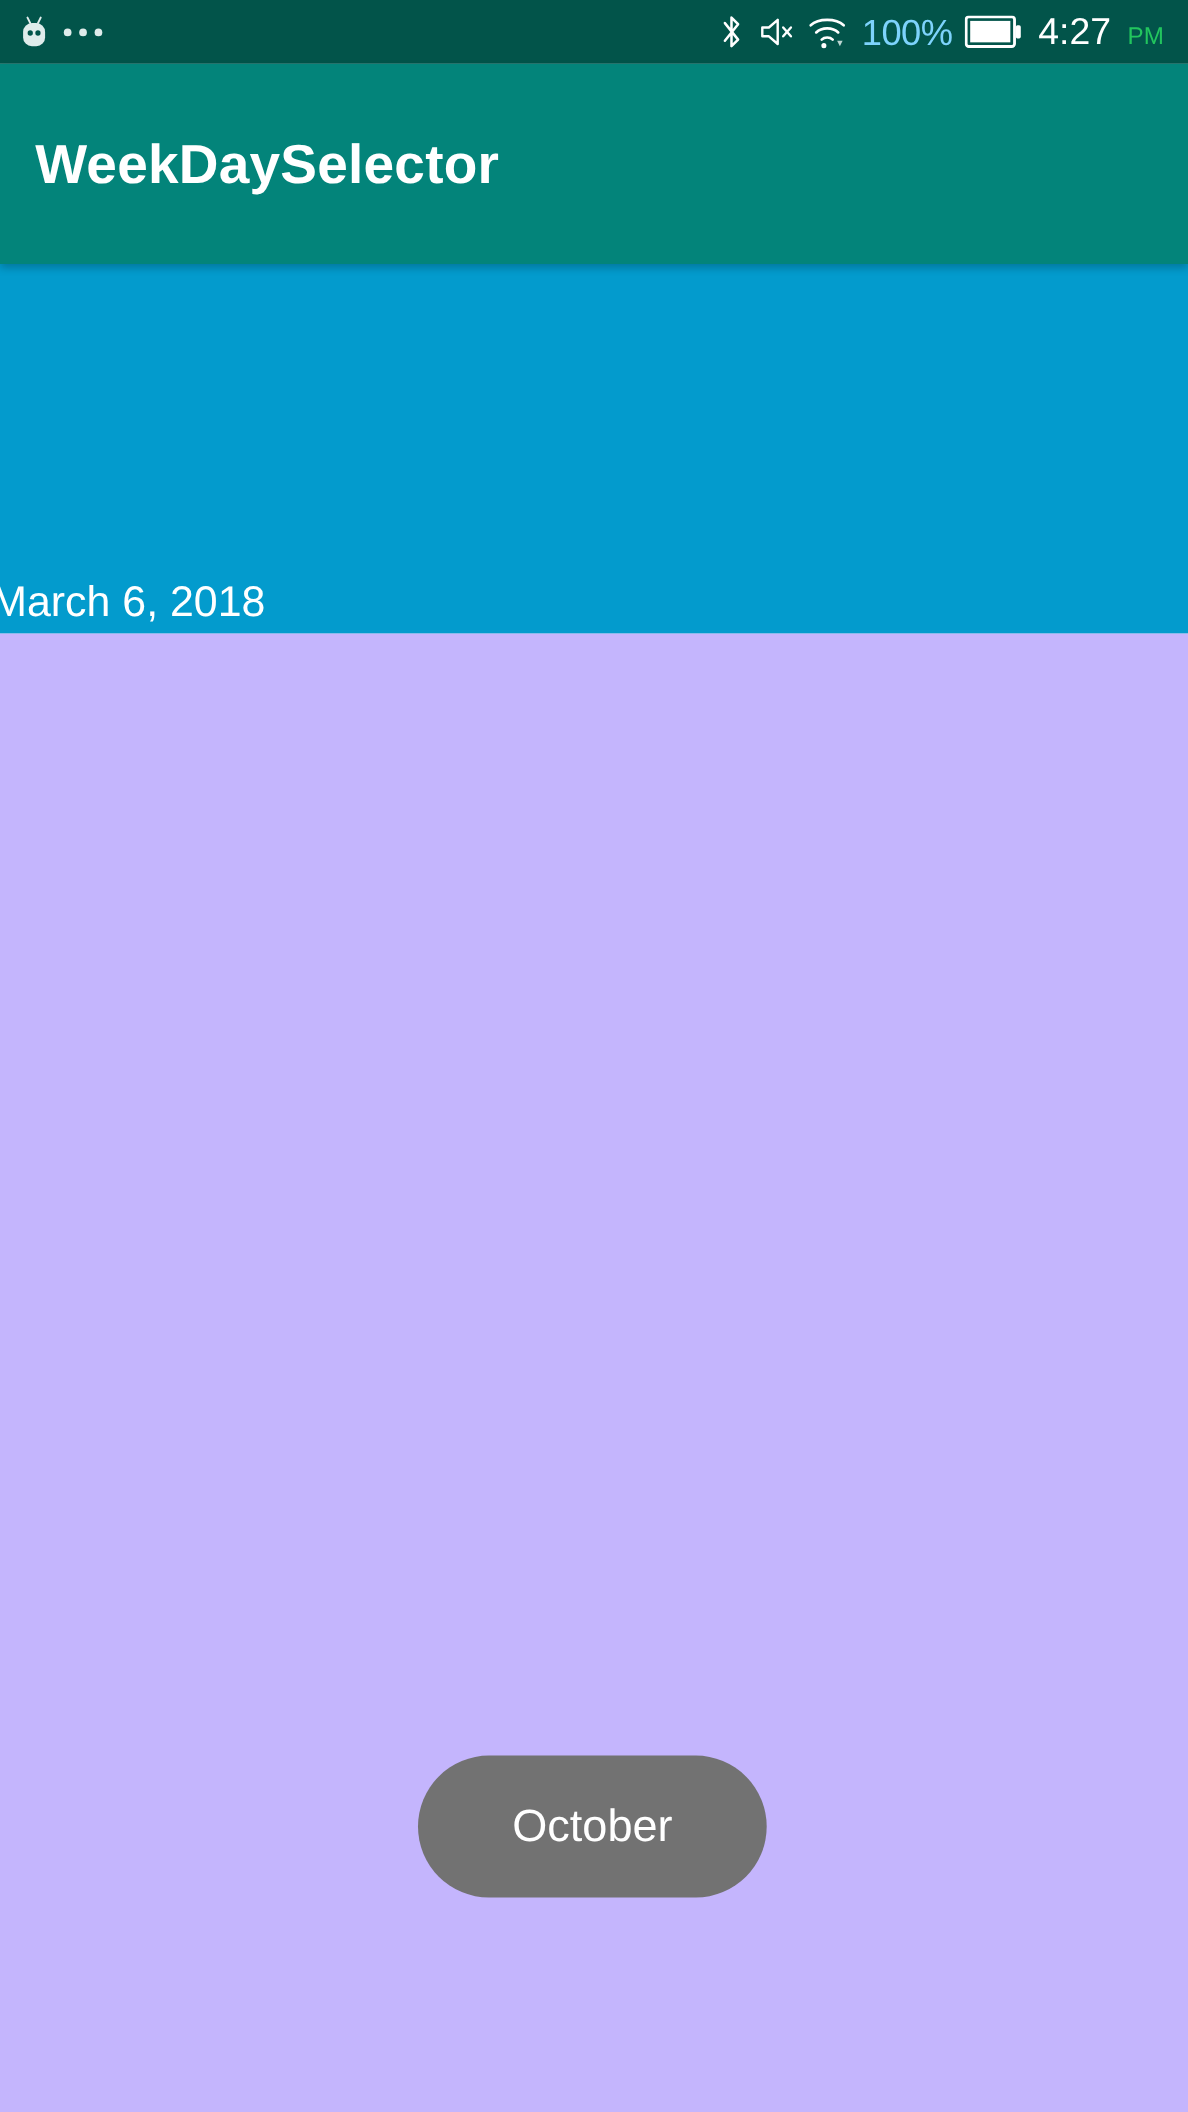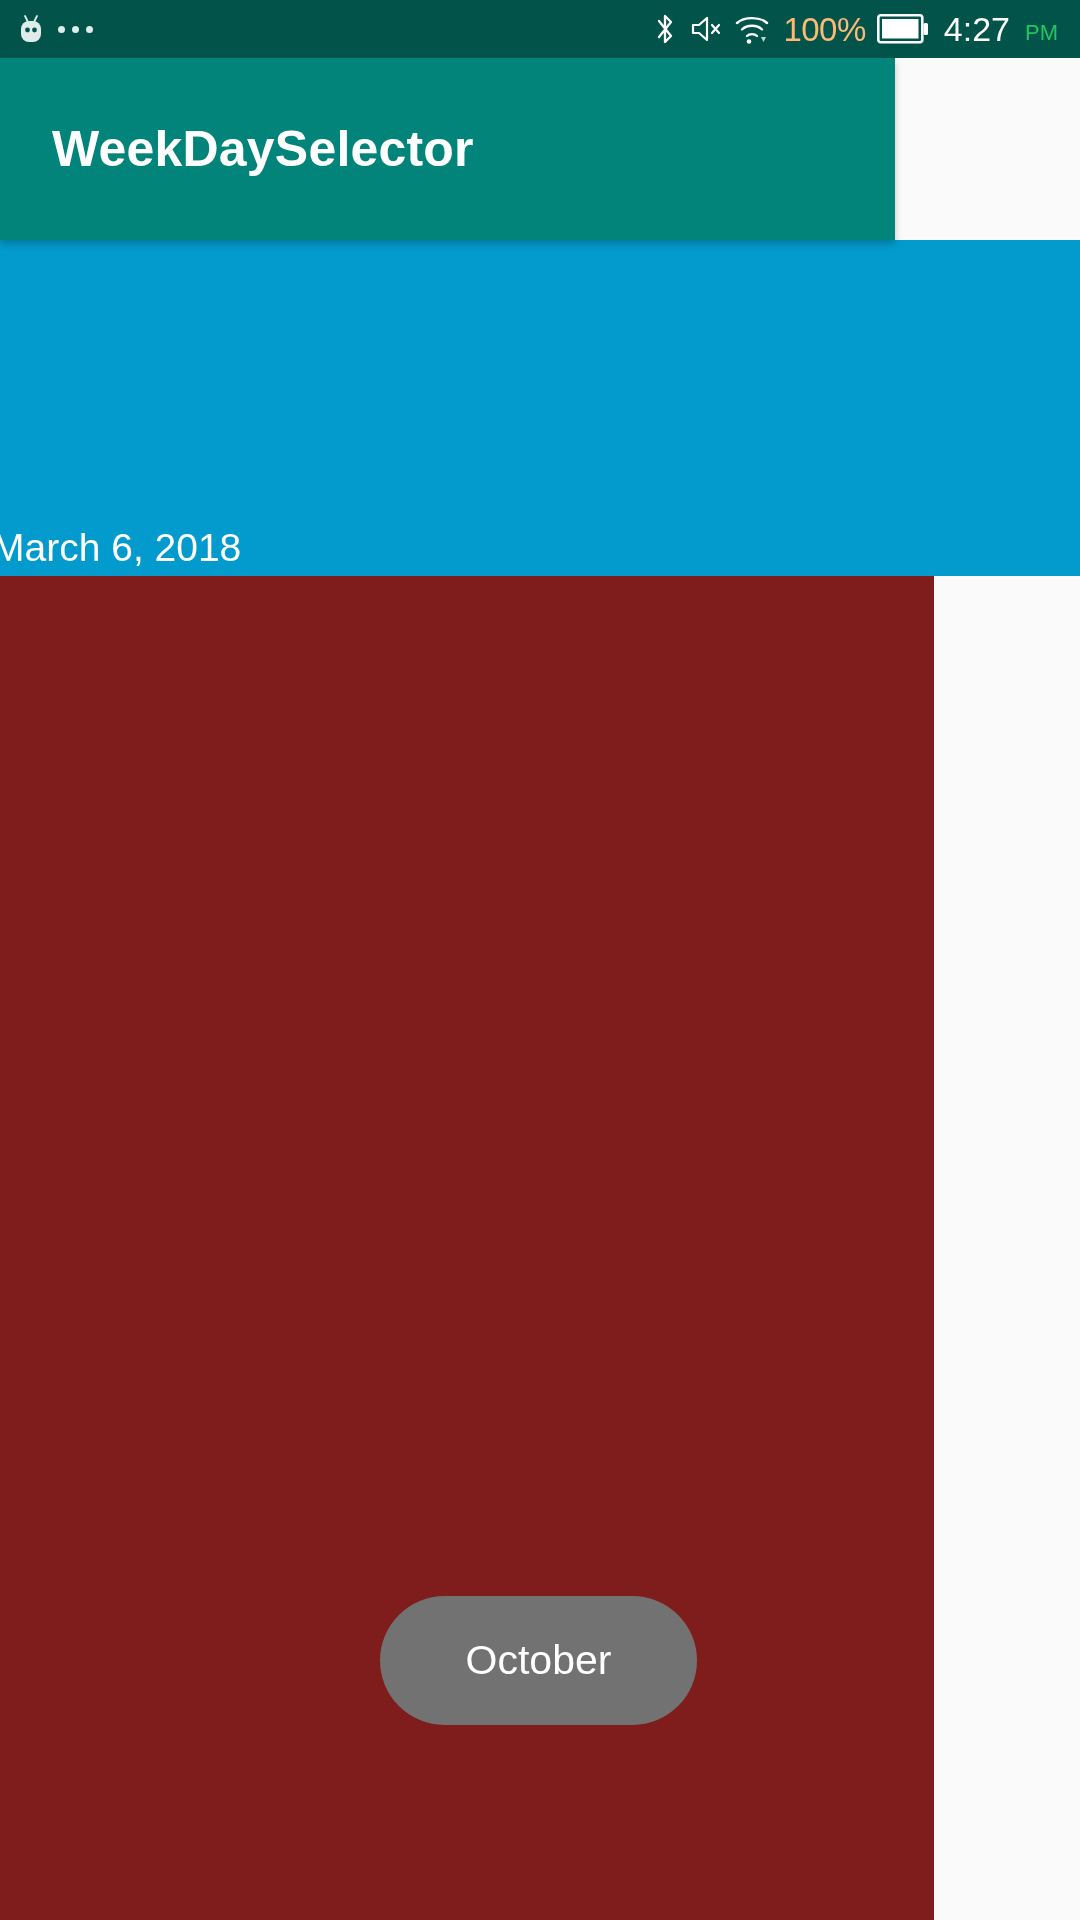--- a/index.html
+++ b/index.html
@@ -33,39 +33,39 @@
   .dots-icon {
     display:flex; align-items:center; gap:7px;
   }
   .dots-icon i {
     width:7px; height:7px; border-radius:50%;
     background:#dfeceb; display:block;
   }
   .sb-icon { display:block; }
   .sb-pct {
     font-size:33px; font-weight:400; letter-spacing:-0.5px;
-    line-height:1; color:#fdba74;
+    line-height:1; color:#7dd3fc;
     margin-left:2px;
   }
   .sb-time {
     font-size:34px; font-weight:400; line-height:1;
     color:#fff; margin-left:4px; letter-spacing:0px;
   }
   .sb-ampm {
     font-size:22px; font-weight:400; line-height:1;
     color:#22c55e; margin-left:4px; position:relative; top:4px;
   }
 
   
   .appbar {
     position:absolute; top:58px; left:0;
-    width:895px; height:182px;
+    width:1080px; height:182px;
     background:#03847a;
     display:flex; align-items:center;
-    padding-left:52px;
+    padding-left:32px;
     box-shadow:0 4px 7px rgba(0,0,0,0.22);
     z-index:5;
   }
   .appbar-title {
     color:#ffffff;
     font-size:50px;
     font-weight:bold;
     letter-spacing:0.2px;
   }
 
@@ -83,22 +83,22 @@
     font-size:39px;
     font-weight:400;
     white-space:nowrap;
     padding-left:0px;
     text-indent:-8px;
   }
 
   
   .content {
     position:absolute; top:576px; left:0;
-    width:934px; height:1344px;
-    background:#7f1d1d;
+    width:1080px; height:1344px;
+    background:#c4b5fd;
   }
   .month-button {
     position:absolute;
     left:380px;
     top:1020px;
     width:317px;
     height:129px;
     border-radius:65px;
     background:#727272;
     color:#ffffff;

